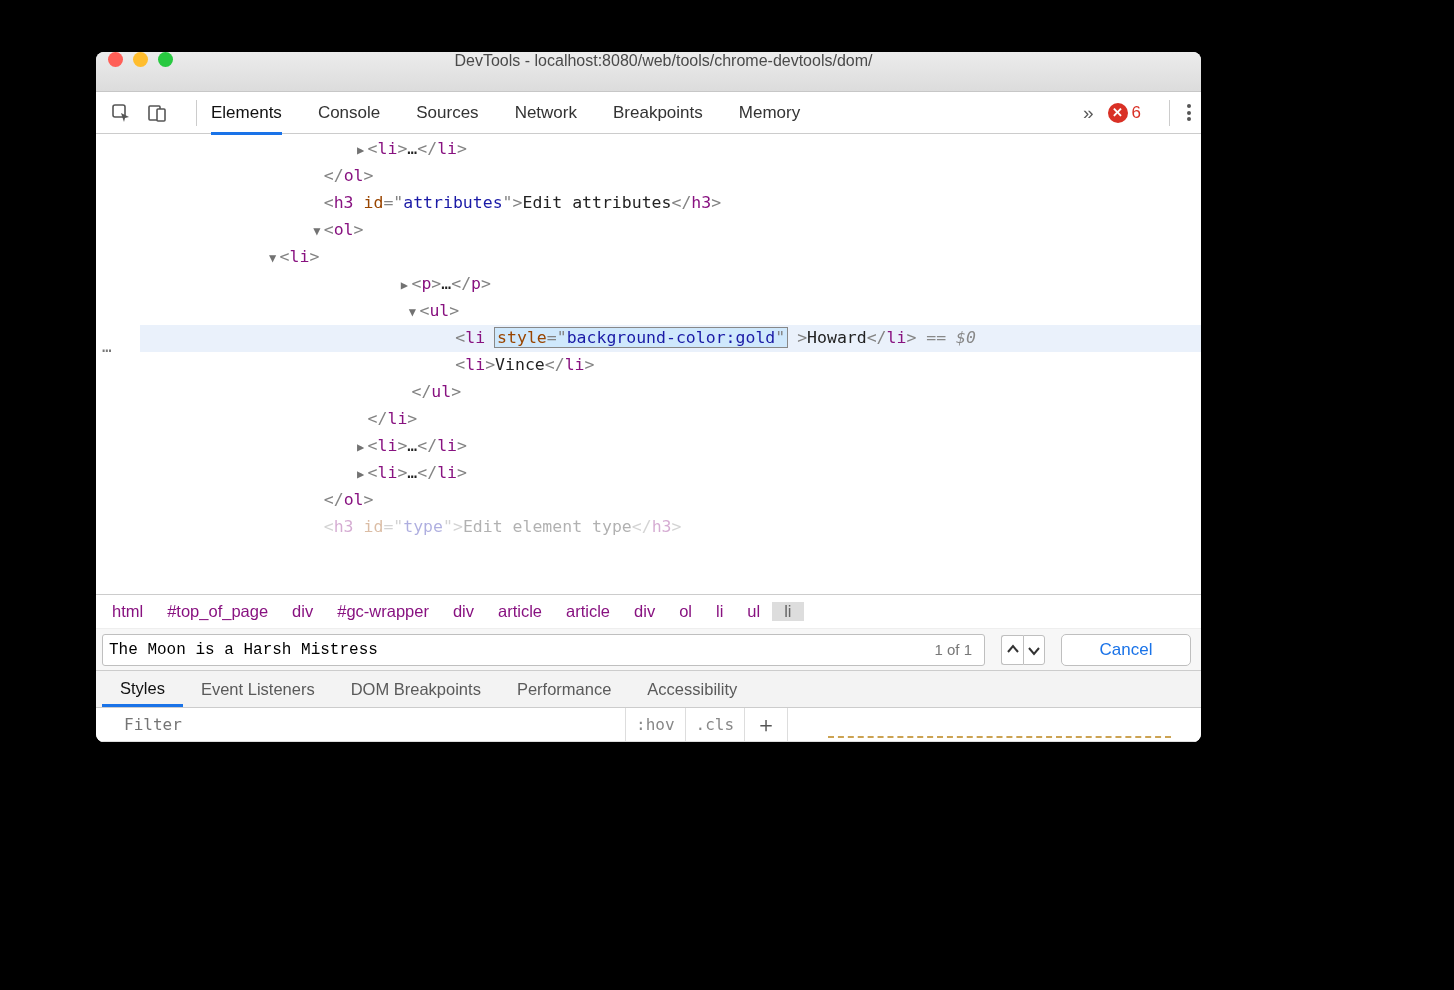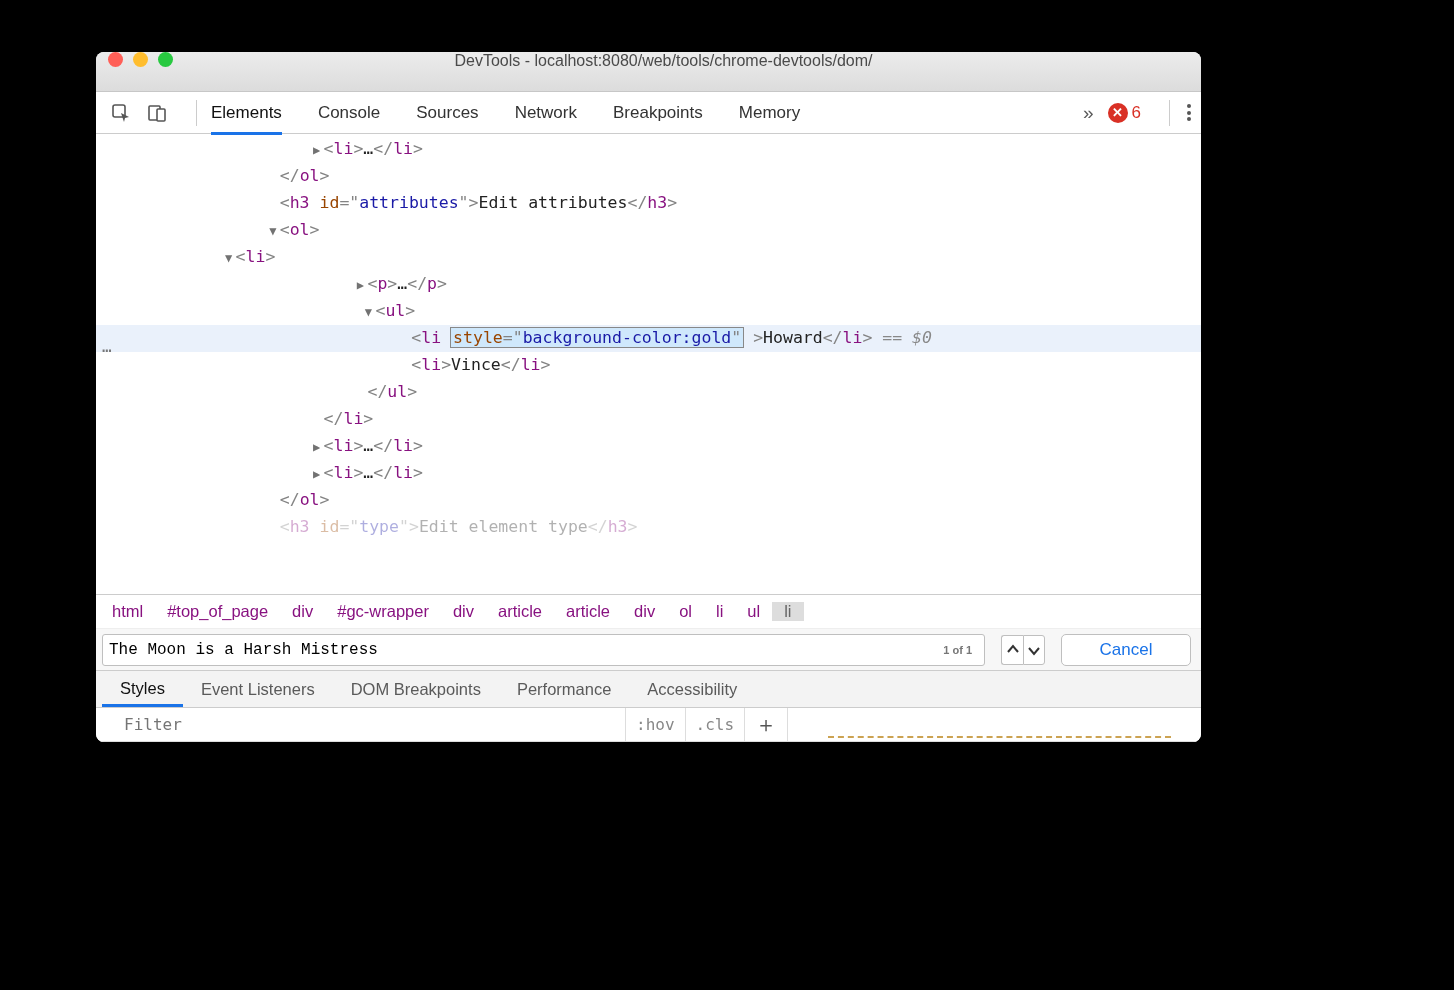--- a/index.html
+++ b/index.html
@@ -29,21 +29,21 @@
   .toolbar-right { margin-left:auto; display:flex; align-items:center; }
   .chevrons { font-size:19px; margin:0 14px; }
   .err-badge { width:20px;height:20px;border-radius:50%;background:#d93025;color:#fff;font-size:13px;display:flex;align-items:center;justify-content:center;font-weight:bold;margin-right:4px;}
   .err-count{ color:#d93025; font-size:17px; margin-right:14px;}
   .kebab span{display:block;width:4px;height:4px;background:#555;border-radius:50%;margin:2.5px;}
 
   .dom-pane {
     flex:1; overflow:hidden; font-family:Menlo,monospace; font-size:16.5px; line-height:26px;
     position:relative;
   }
-  .dom-inner { padding:2px 0 0 0; }
+  .dom-inner { padding:2px 0 0 0;margin-left:44px; }
   .row { white-space:pre; padding-left:200px; }
   .row.hl { background:#eaf1fb; }
   .tw { display:inline-block; width:14px; color:#727272; margin-left:-14px; text-align:center; font-size:12px;}
   .pun{color:#838383;}
   .tag{color:#881280;}
   .attn{color:#994500;}
   .strv{color:#1a1aa6;}
   .txt{color:#222;}
   .cm{color:#888;}
   .it{font-style:italic;}
@@ -54,21 +54,21 @@
     height:34px; border-top:1px solid #ccc; display:flex; align-items:center;
     font-size:16.5px; color:#881280; padding:0 4px; flex-shrink:0; background:#fff;
   }
   .crumb { padding:0 12px; white-space:nowrap; cursor:pointer;}
   .crumb.sel { background:#ddd; color:#666; }
   .crumb.norm { color:#881280; }
 
   .searchbar { height:42px; display:flex; align-items:center; gap:16px; padding:0 10px 0 6px; border-top:1px solid #eee; background:#f7f7f7; flex-shrink:0;}
   .searchbox { flex:1; display:flex; align-items:center; background:#fff; border:1px solid #bfbfbf; border-radius:3px; height:32px; padding:0 6px; }
   .searchbox input { flex:1; border:0; outline:0; font-size:16px; background:transparent;font-family:Liberation Mono, monospace; }
-  .search-meta{ color:#777; font-size:11px; margin:0 6px;font-weight:bold;}
+  .search-meta{ color:#777; font-size:15px; margin:0 6px;}
   .chev-btn { width:22px;height:30px; border:1px solid #bfbfbf; background:#fff; display:flex;align-items:center;justify-content:center;font-size:13px;color:#444;}
   .chev-btn.l{border-radius:3px 0 0 3px;border-right:0;}
   .chev-btn.r{border-radius:0 3px 3px 0;}
   .cancel-btn { width:130px;height:32px;border:1px solid #bfbfbf;border-radius:5px;background:#fff;color:#1a73e8;font-size:17px;}
 
   .subtabs{ height:38px; border-top:1px solid #ccc;border-bottom:1px solid #ccc; display:flex;align-items:center; font-size:16.5px; color:#5a5a5a; padding:0 6px; flex-shrink:0; background:#f3f3f3;}
   .subtab{ padding:0 18px; cursor:pointer;}
   .subtab.active{ color:#111; border-bottom:3px solid #1a73e8; padding-bottom:6px; margin-bottom:-8px;}
 
   .filterbar{ height:34px; display:flex; align-items:center; border-bottom:1px solid #ddd; font-size:16px; font-family:Menlo,monospace; color:#888; background:#fff; flex-shrink:0;}

